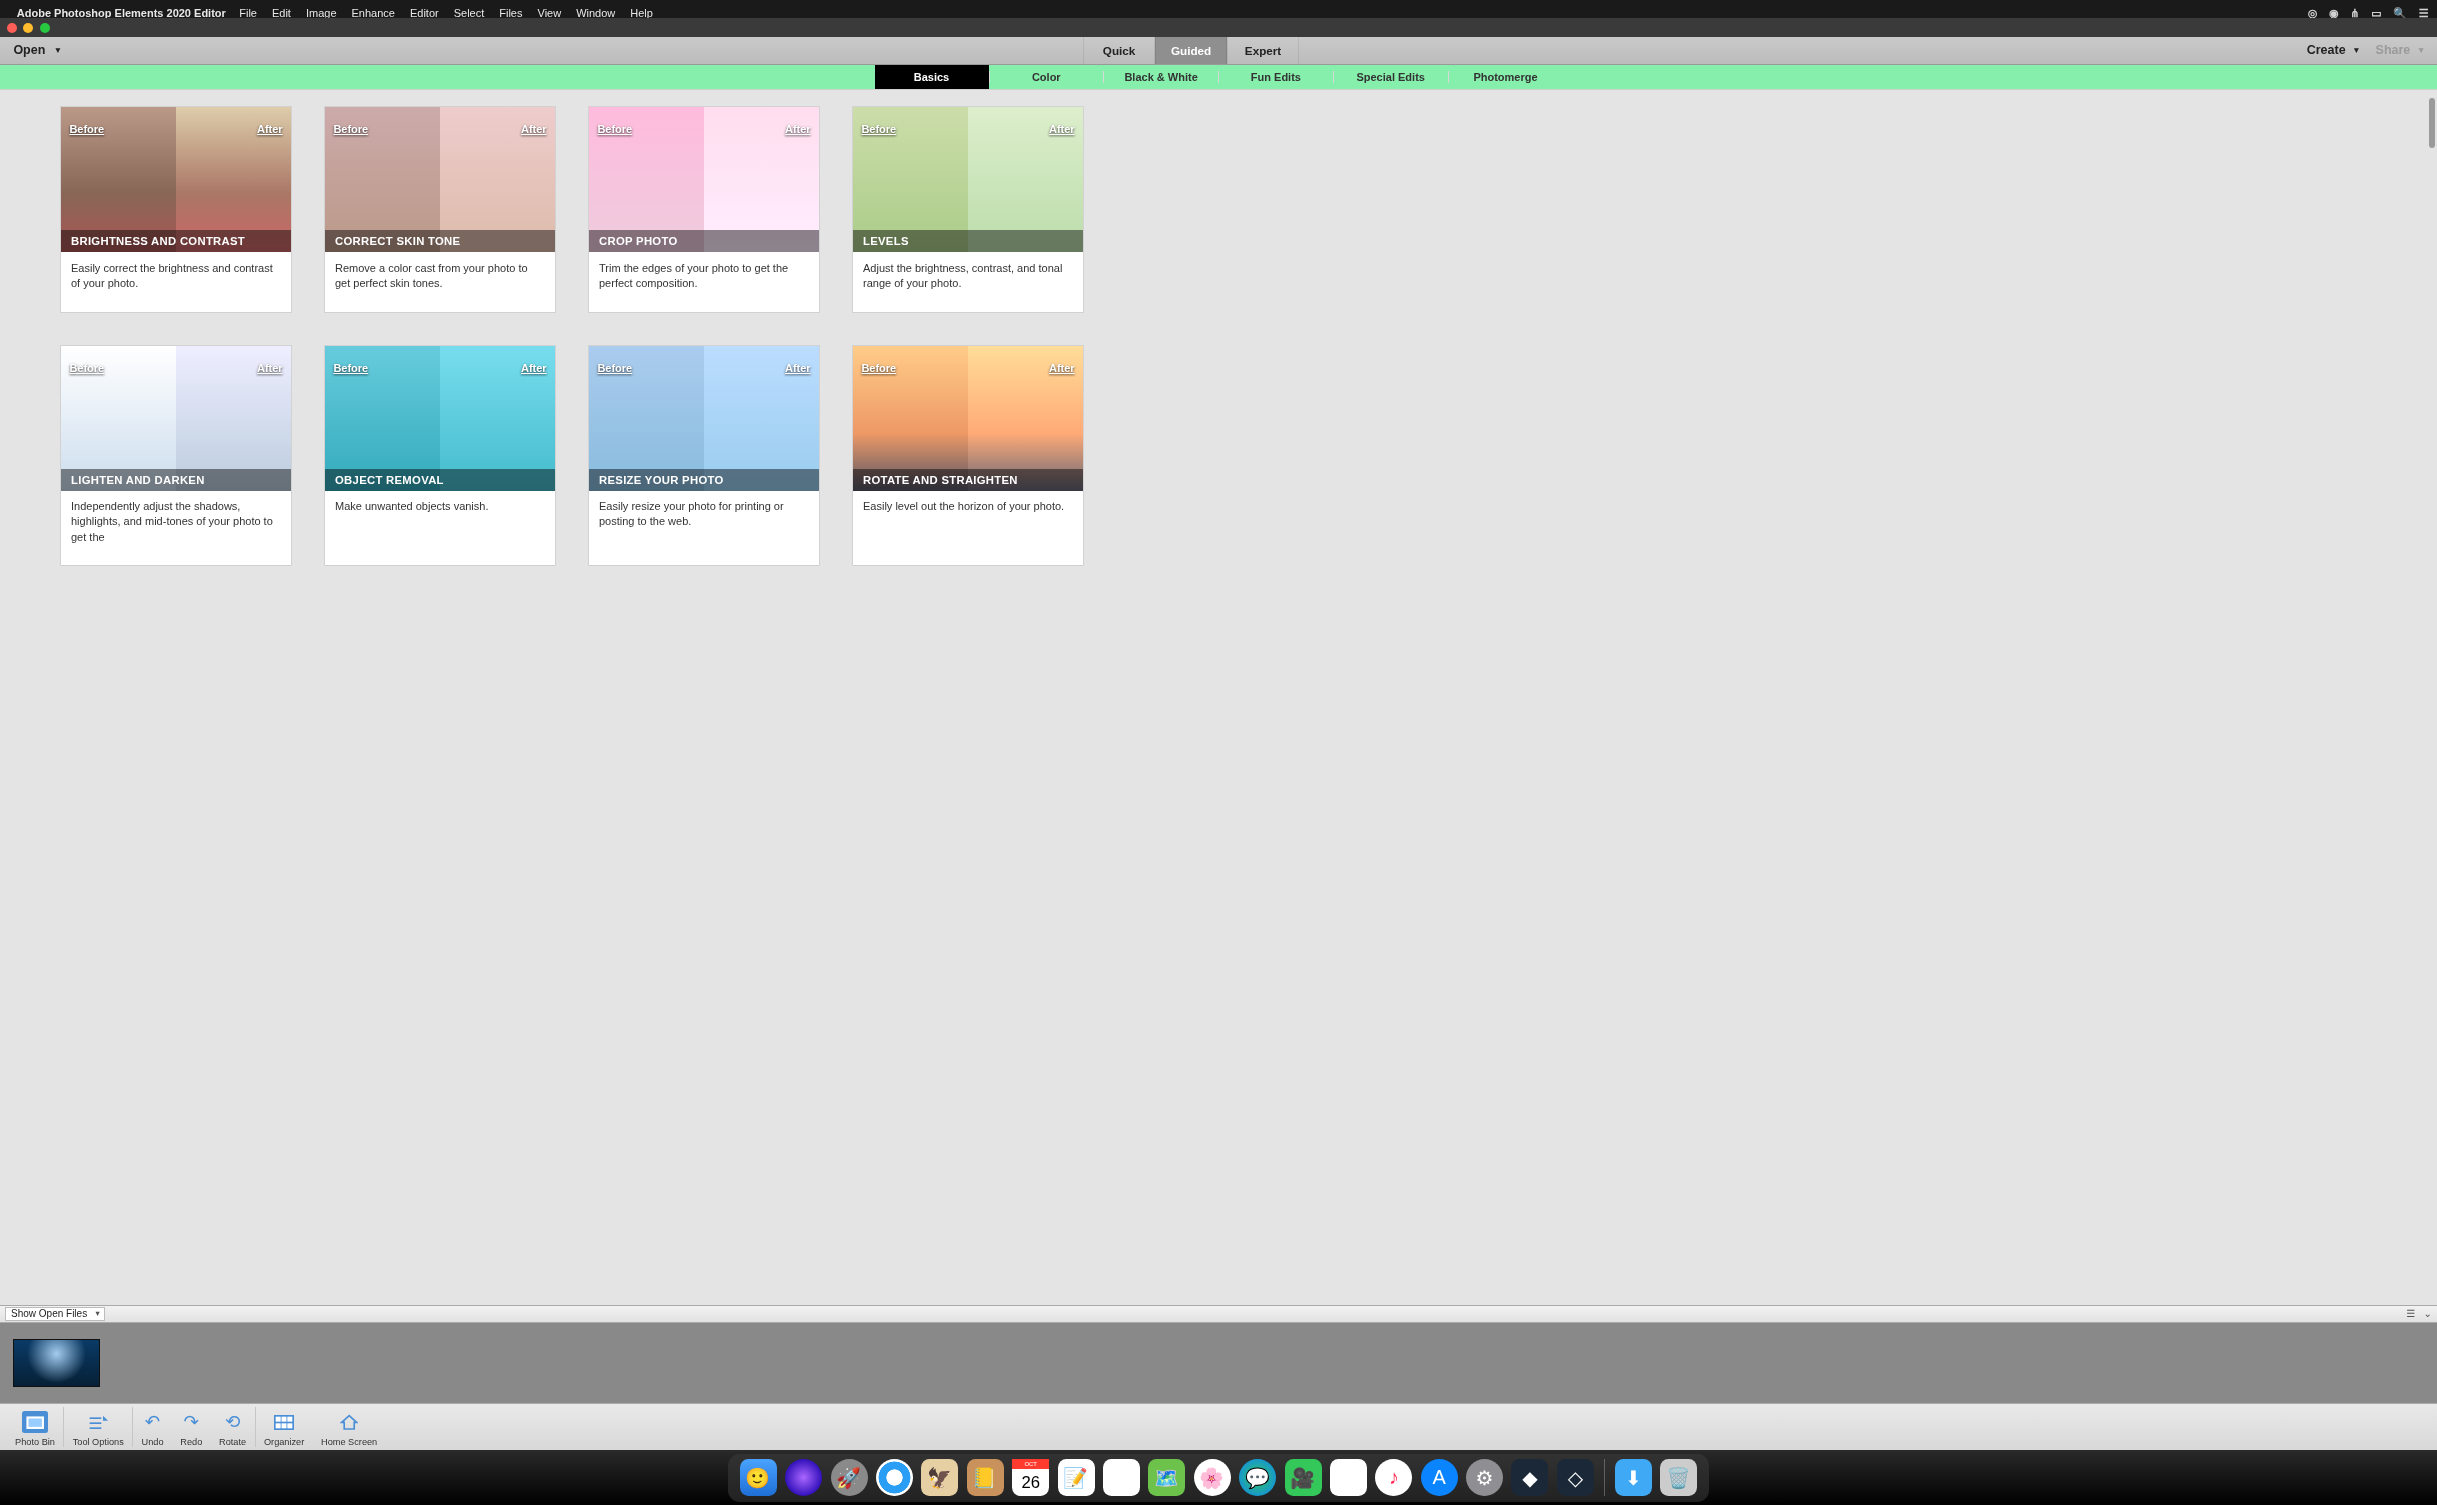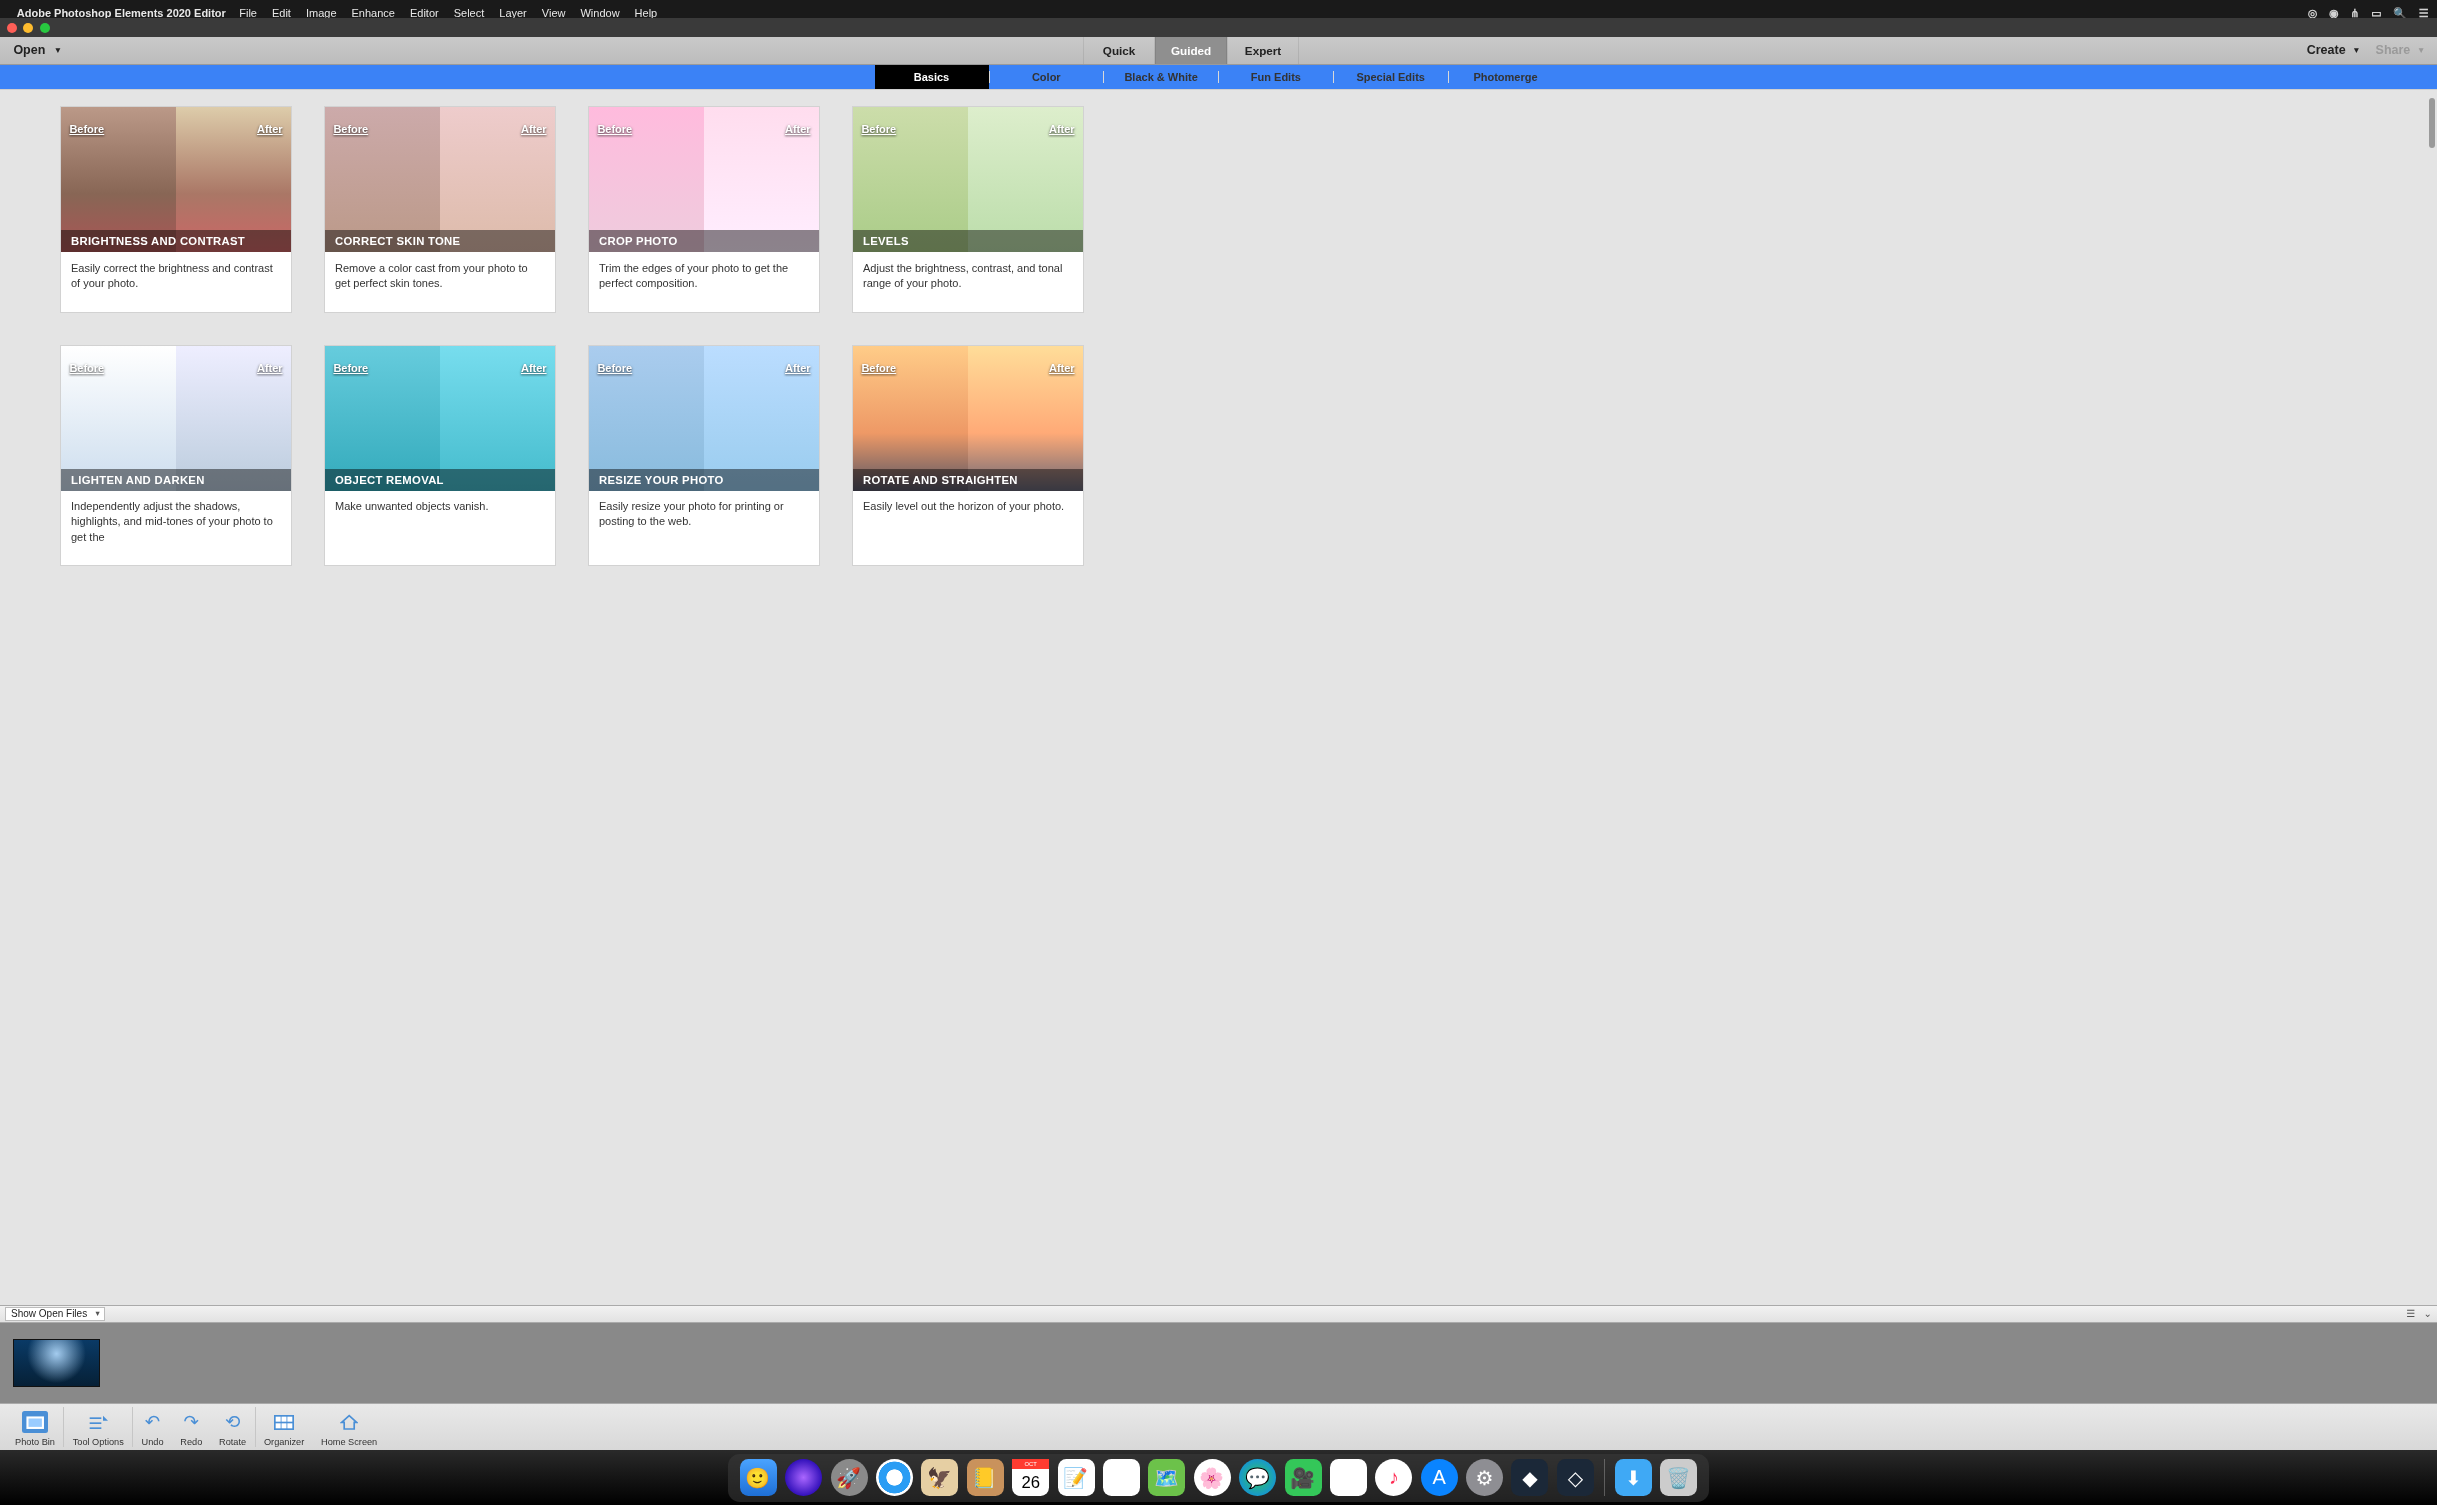--- a/index.html
+++ b/index.html
@@ -24,21 +24,21 @@
 .mode-bar .open-btn { display: flex; align-items: center; padding: 0 13.4px; font-size: 12.5px; font-weight: 700; color: #222; gap: 8.4px; }
 .mode-bar .open-btn .caret { font-size: 8.4px; }
 .mode-bar .center { flex: 1; display: flex; justify-content: center; }
 .mode-bar .mode { width: 72px; display: flex; align-items: center; justify-content: center; font-size: 11.7px; font-weight: 700; color: #222; border-left: 0.8px solid rgba(0,0,0,.08); border-right: 0.8px solid rgba(0,0,0,.08); }
 .mode-bar .mode.active { background: #8f8f8f; color: #fff; }
 .mode-bar .right { display: flex; align-items: center; padding-right: 11.7px; gap: 15px; }
 .mode-bar .right .btn { font-size: 12.5px; font-weight: 700; color: #222; display: flex; align-items: center; gap: 6.7px; }
 .mode-bar .right .btn.disabled { color: #9a9a9a; }
 
 
-.cat-strip { height: 25px; background: #3b82f6; display: flex; justify-content: center; border-bottom: 0.8px solid #d0d0d0; }
+.cat-strip { height: 25px; background: #86efac; display: flex; justify-content: center; border-bottom: 0.8px solid #d0d0d0; }
 .cat-strip .cat { width: 114px; display: flex; align-items: center; justify-content: center; font-size: 11px; font-weight: 600; color: #333; position: relative; }
 .cat-strip .cat.active { background: #000; color: #fff; }
 .cat-strip .sep { width: 0.8px; background: #d8d8d8; margin: 5.8px 0; }
 
 
 .main { flex: 1; background: #e4e4e4; overflow-y: auto; position: relative; }
 .main .vscroll { position: absolute; right: 1.7px; top: 8.4px; width: 6.7px; height: 50px; background: #9a9a9a; border-radius: 3.3px; }
 .card-grid { display: grid; grid-template-columns: repeat(4, 232px); gap: 32px 32px; padding: 16.7px 0 16.7px 60px; }
 .card { background: #fff; border: 0.8px solid #d2d2d2; display: flex; flex-direction: column; cursor: pointer; }
 .card .thumb { height: 145px; position: relative; overflow: hidden; }
@@ -88,21 +88,21 @@
 
 <div class="mac-menubar">
   <span class="apple"></span>
   <span class="app-name">Adobe Photoshop Elements 2020 Editor</span>
   <span class="menu-item">File</span>
   <span class="menu-item">Edit</span>
   <span class="menu-item">Image</span>
   <span class="menu-item">Enhance</span>
   <span class="menu-item">Editor</span>
   <span class="menu-item">Select</span>
-  <span class="menu-item">Layer</span>
+  <span class="menu-item">Files</span>
   <span class="menu-item">View</span>
   <span class="menu-item">Window</span>
   <span class="menu-item">Help</span>
   <span class="spacer"></span>
   <span class="status-icon">◎</span>
   <span class="status-icon">◉</span>
   <span class="status-icon">⋔</span>
   <span class="status-icon">▭</span>
   <span class="status-icon">🔍</span>
   <span class="status-icon">☰</span>

